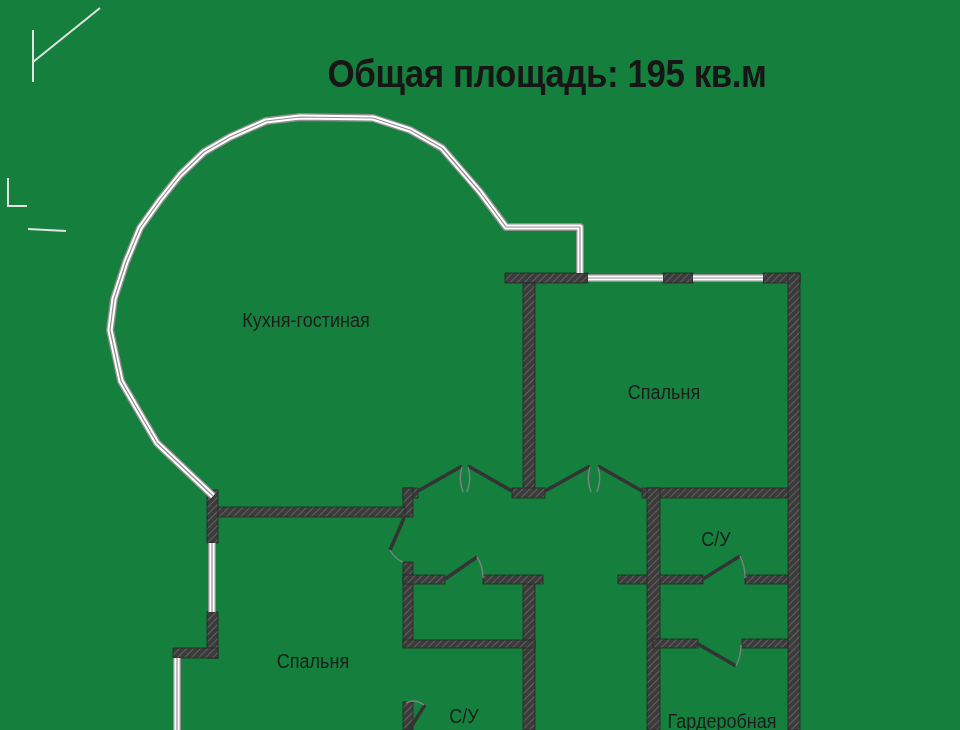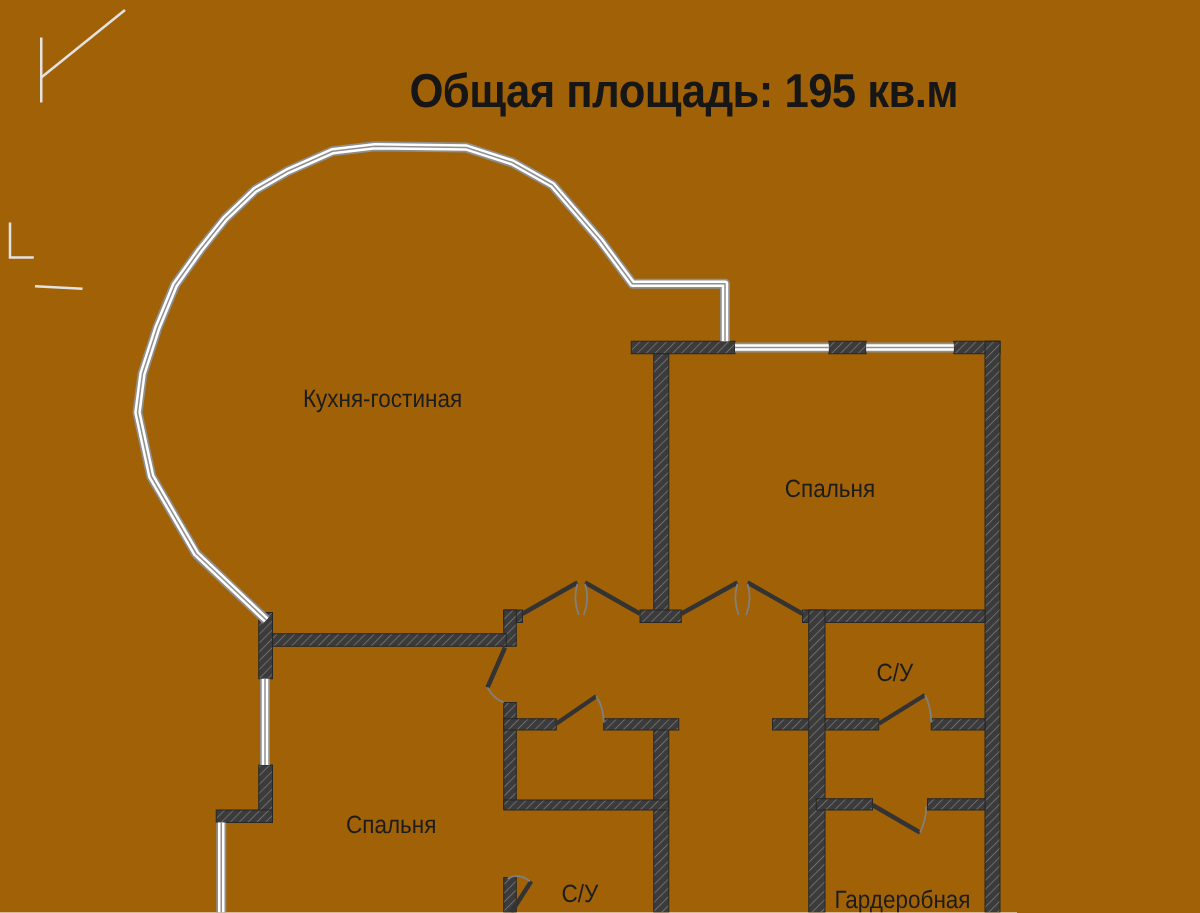--- a/index.html
+++ b/index.html
@@ -1,16 +1,16 @@
 <!DOCTYPE html>
 <html><head>
 <meta charset="utf-8">
 <style>
   html,body{margin:0;padding:0;background:#ffffff;}
-  .stage{position:relative;width:960px;height:730px;background:#a16207;overflow:hidden;
+  .stage{position:relative;width:960px;height:730px;background:#15803d;overflow:hidden;
          font-family:"Liberation Sans", sans-serif;}
   .stage svg{position:absolute;left:0;top:0;}
   .page-title{position:absolute;white-space:nowrap;color:#161616;font-size:38px;font-weight:700;
               transform:translate(-50%,-50%) scaleX(0.92);letter-spacing:-0.5px;}
   .room-label{position:absolute;white-space:nowrap;color:#1c1c1c;font-size:20px;font-weight:400;
               transform:translate(-50%,-50%) scaleX(0.9);}
 </style>
 </head>
 <body>
 

